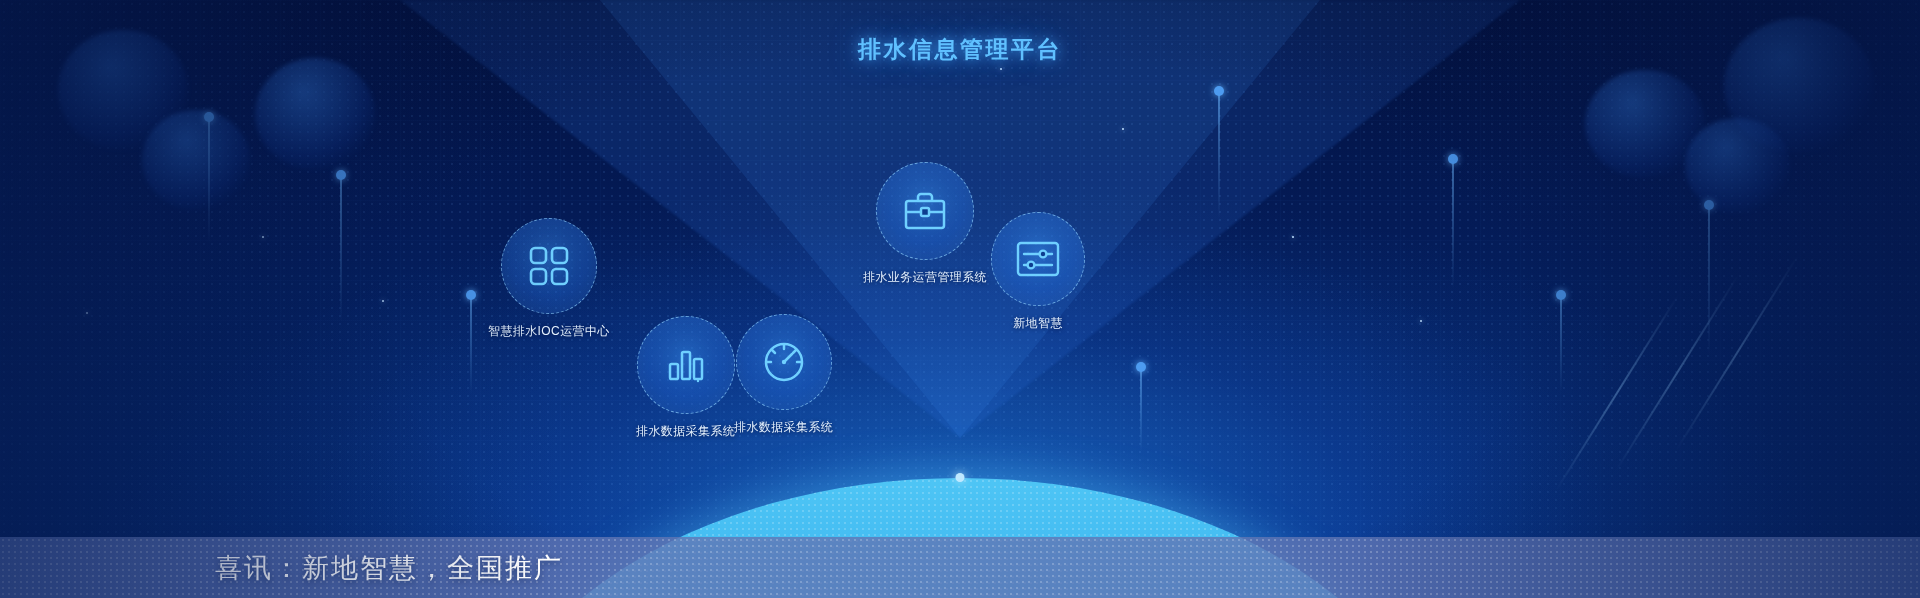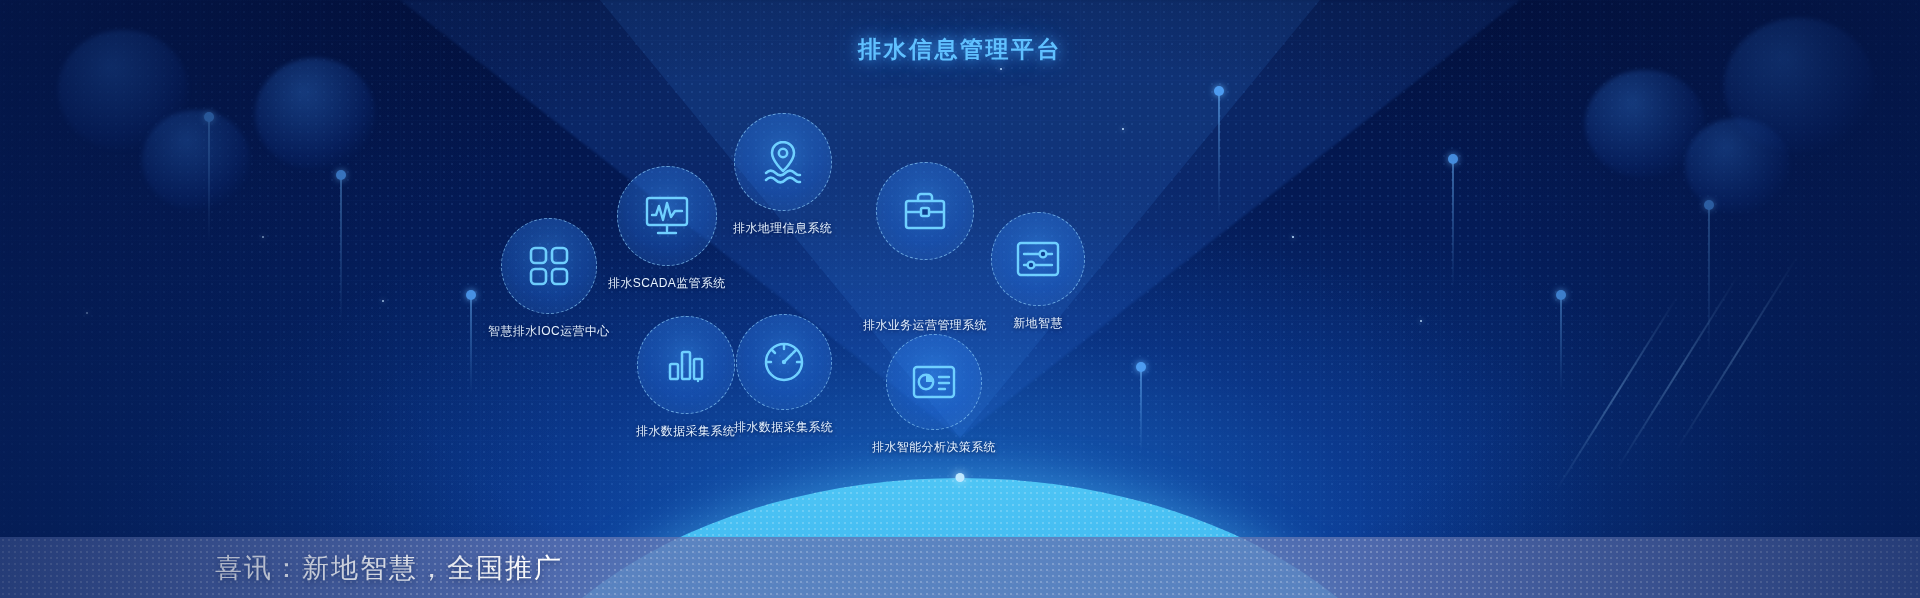--- a/index.html
+++ b/index.html
@@ -105,21 +105,21 @@
     text-shadow:0 1px 4px rgba(0,20,70,.9);
   }
 
   
   #n-ioc     { left:488px; top:218px; }
   #n-ioc     .bubble { width:96px; height:96px; }
   #n-scada   { left:608px; top:166px; }
   #n-scada   .bubble { width:100px; height:100px; }
   #n-gis     { left:733px; top:113px; }
   #n-gis     .bubble { width:98px;  height:98px; }
-  #n-biz     { left:863px; top:162px;gap:48px; }
+  #n-biz     { left:863px; top:162px; }
   #n-biz     .bubble { width:98px;  height:98px; }
   #n-sys     { left:991px; top:212px; }
   #n-sys     .bubble { width:94px;  height:94px; }
   #n-data    { left:636px; top:316px; }
   #n-data    .bubble { width:98px;  height:98px; }
   #n-online  { left:734px; top:314px; }
   #n-online  .bubble { width:96px;  height:96px; }
   #n-ai      { left:872px; top:334px; }
   #n-ai      .bubble { width:96px;  height:96px; }
 
@@ -220,47 +220,21 @@
           <rect x="4" y="4" width="15" height="15" rx="4"></rect>
           <rect x="25" y="4" width="15" height="15" rx="4"></rect>
           <rect x="4" y="25" width="15" height="15" rx="4"></rect>
           <rect x="25" y="25" width="15" height="15" rx="4"></rect>
         </svg>
       </span>
     </div>
     <div class="nlabel">智慧排水IOC运营中心</div>
   </div>
 
-  <div class="node" id="n-scada">
-    <div class="bubble">
-      <span>
-        <svg width="46" height="42" viewBox="0 0 46 42" fill="none" stroke="#6fd0ff" stroke-width="2.4" stroke-linecap="round" stroke-linejoin="round">
-          <rect x="3" y="3" width="40" height="27" rx="2.5"></rect>
-          <polyline points="8,20 12,20 15,11 19,25 23,8 27,22 31,16 38,16"></polyline>
-          <line x1="23" y1="30" x2="23" y2="36"></line>
-          <line x1="14" y1="38" x2="32" y2="38"></line>
-        </svg>
-      </span>
-    </div>
-    <div class="nlabel">排水SCADA监管系统</div>
-  </div>
-
-  <div class="node" id="n-gis">
-    <div class="bubble">
-      <span>
-        <svg width="42" height="46" viewBox="0 0 42 46" fill="none" stroke="#6fd0ff" stroke-width="2.5" stroke-linecap="round" stroke-linejoin="round">
-          <path d="M21 3c-6.1 0-11 4.8-11 10.8C10 22 21 32 21 32s11-10 11-18.2C32 7.8 27.1 3 21 3z"></path>
-          <circle cx="21" cy="14" r="4.2"></circle>
-          <path d="M4 34c3.2-3.2 6.4-3.2 9.6 0s6.4 3.2 9.6 0 6.4-3.2 9.6 0 3.6 1.9 5.2 1.9"></path>
-          <path d="M4 41c3.2-3.2 6.4-3.2 9.6 0s6.4 3.2 9.6 0 6.4-3.2 9.6 0 3.6 1.9 5.2 1.9"></path>
-        </svg>
-      </span>
-    </div>
-    <div class="nlabel">排水地理信息系统</div>
-  </div>
+
 
   <div class="node" id="n-biz">
     <div class="bubble">
       <span>
         <svg width="46" height="42" viewBox="0 0 46 42" fill="none" stroke="#6fd0ff" stroke-width="2.5" stroke-linejoin="round">
           <rect x="4" y="11" width="38" height="27" rx="2.5"></rect>
           <path d="M16 11V7a3 3 0 0 1 3-3h8a3 3 0 0 1 3 3v4"></path>
           <line x1="4" y1="22" x2="42" y2="22"></line>
           <rect x="19" y="18" width="8" height="8" rx="1.5" fill="#0d3d8f"></rect>
         </svg>
@@ -309,35 +283,20 @@
           <line x1="39" y1="22" x2="35" y2="22"></line>
           <line x1="9" y1="22" x2="5" y2="22"></line>
           <line x1="10" y1="10" x2="13" y2="13"></line>
           <line x1="34" y1="10" x2="31" y2="13"></line>
         </svg>
       </span>
     </div>
     <div class="nlabel">排水数据采集系统</div>
   </div>
 
-  <div class="node" id="n-ai">
-    <div class="bubble">
-      <span>
-        <svg width="46" height="38" viewBox="0 0 46 38" fill="none" stroke="#6fd0ff" stroke-width="2.4" stroke-linecap="round">
-          <rect x="3" y="4" width="40" height="30" rx="3"></rect>
-          <circle cx="15" cy="19" r="7.2"></circle>
-          <path d="M15 19V11.8A7.2 7.2 0 0 1 22.2 19z" fill="#6fd0ff" stroke="none"></path>
-          <line x1="28" y1="14" x2="38" y2="14"></line>
-          <line x1="28" y1="20" x2="38" y2="20"></line>
-          <line x1="28" y1="26" x2="34" y2="26"></line>
-        </svg>
-      </span>
-    </div>
-    <div class="nlabel">排水智能分析决策系统</div>
-  </div>
 
   <div id="domeDot"></div>
   <div id="dome"></div>
 
   <div id="banner">
     <div id="bannerText">喜讯：新地智慧，全国推广</div>
   </div>
   <div class="wedgeL"></div>
   <div class="wedgeR"></div>
 

